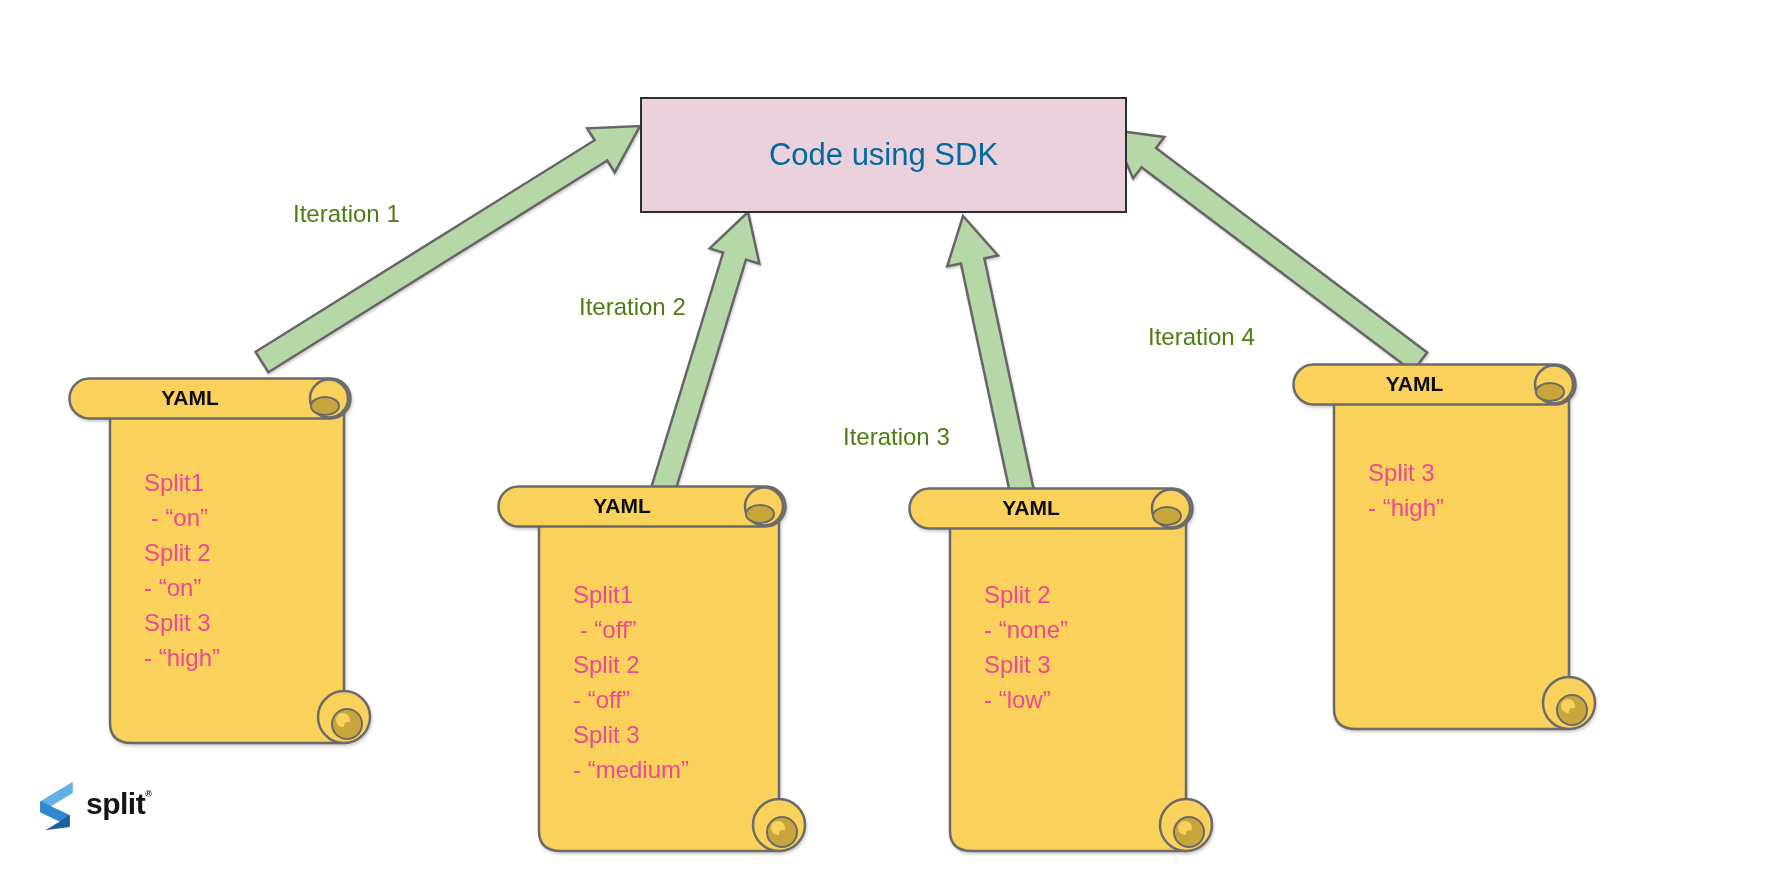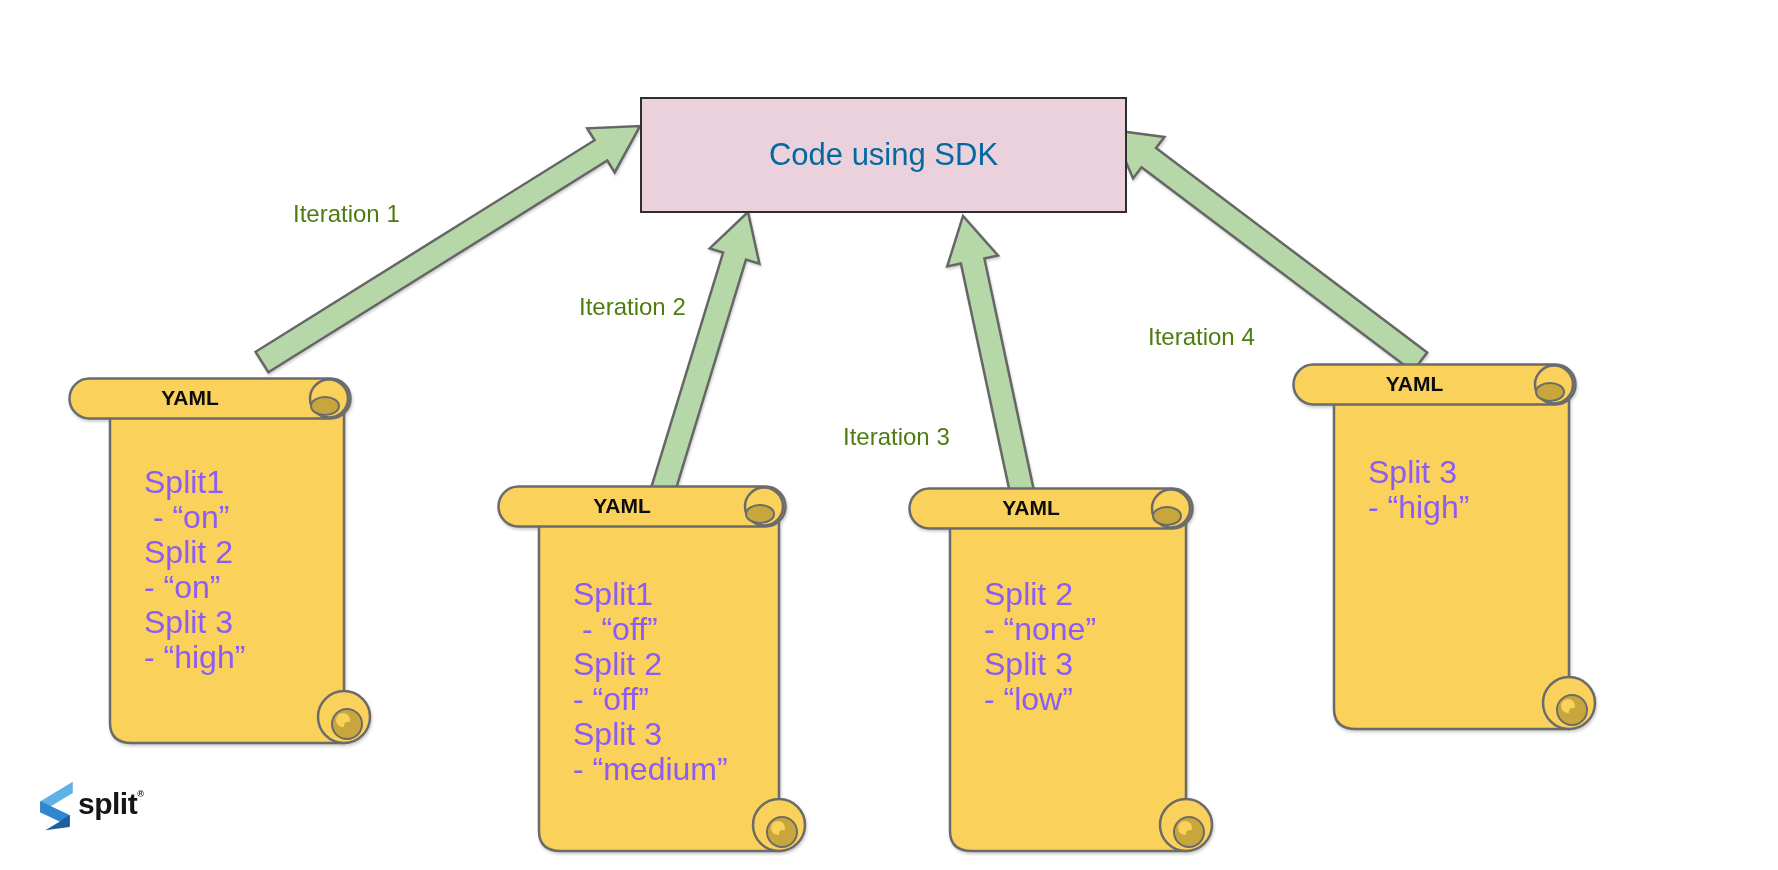--- a/index.html
+++ b/index.html
@@ -29,34 +29,34 @@
   #iter4{left:1148px;top:323px;}
   .scroll{z-index:2;}
   .scroll svg{
     position:absolute;left:0;top:0;overflow:visible;
     filter:drop-shadow(1px 2px 1.5px rgba(110,110,110,0.35));
   }
   .scroll-header{
     position:absolute;top:9px;left:0;text-align:center;
     font-size:21px;font-weight:bold;color:#0d0d0d;
   }
-  .scroll-text{position:absolute;left:76px;font-size:32px;line-height:35px;color:#8b5cf6;}
+  .scroll-text{position:absolute;left:76px;font-size:24px;line-height:35px;color:#ec4899;}
   .scroll-line{white-space:pre;}
   #s1{left:68px;top:377px;width:306px;height:374px;}
   #s2{left:497px;top:485px;width:312px;height:374px;}
   #s3{left:908px;top:487px;width:308px;height:372px;}
   #s4{left:1292px;top:363px;width:307px;height:374px;}
   #s1 .scroll-text{top:88px;}
   #s2 .scroll-text{top:92px;}
   #s3 .scroll-text{top:90px;}
   #s4 .scroll-text{top:92px;}
   #logo{left:34px;top:780px;height:52px;display:flex;align-items:center;z-index:3;}
   #logo-icon{width:42px;height:52px;}
   #logo-text{
-    margin-left:2px;font-size:30px;font-weight:bold;color:#151515;
+    margin-left:10px;font-size:30px;font-weight:bold;color:#151515;
     letter-spacing:-0.5px;position:relative;top:-2px;
   }
   #logo-tm{font-size:9px;vertical-align:top;position:relative;top:2px;}
 </style>
 </head>
 <body>
 
 <div id="canvas">
 
 

